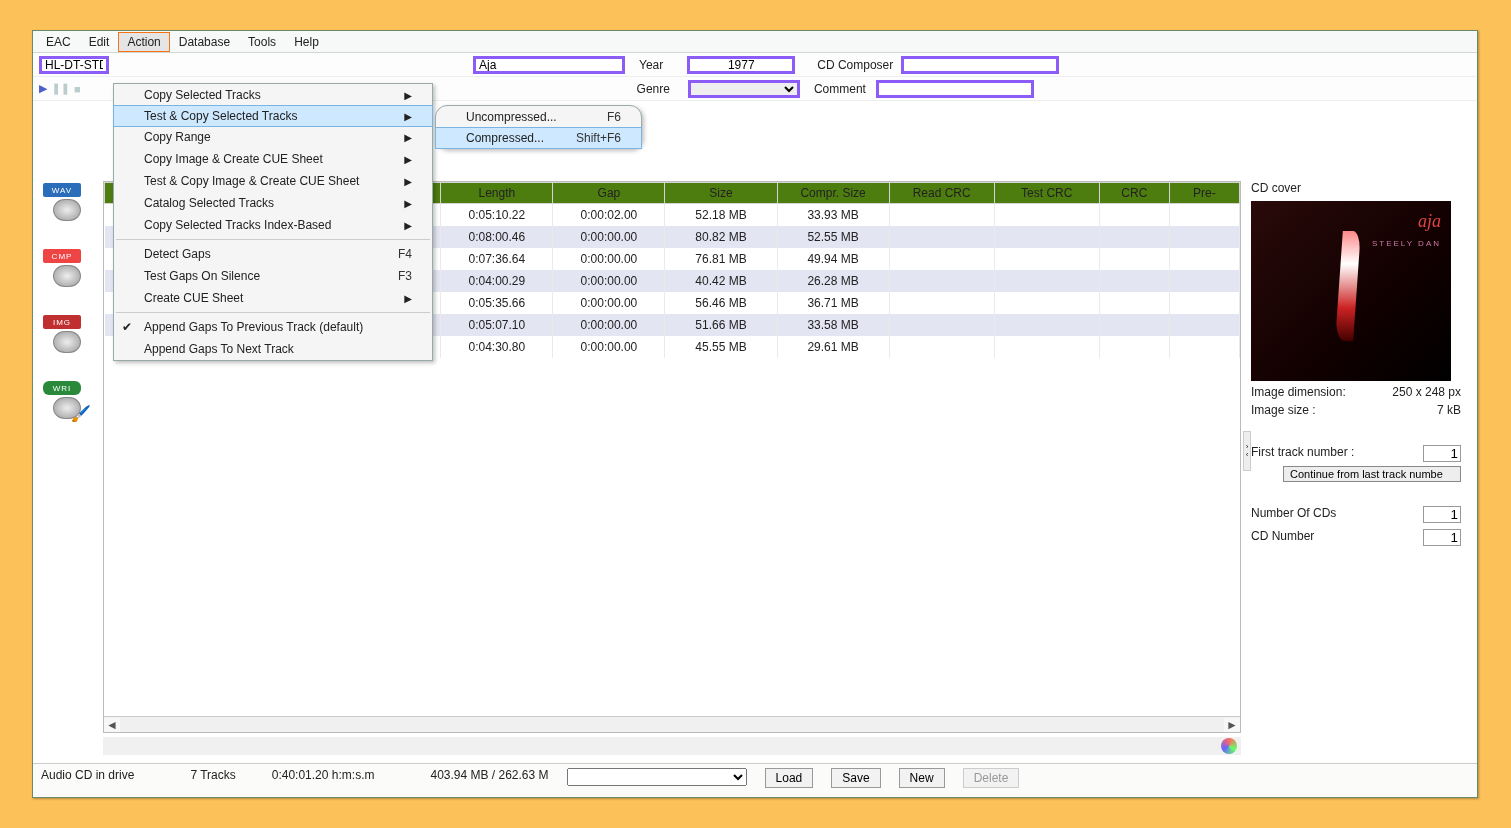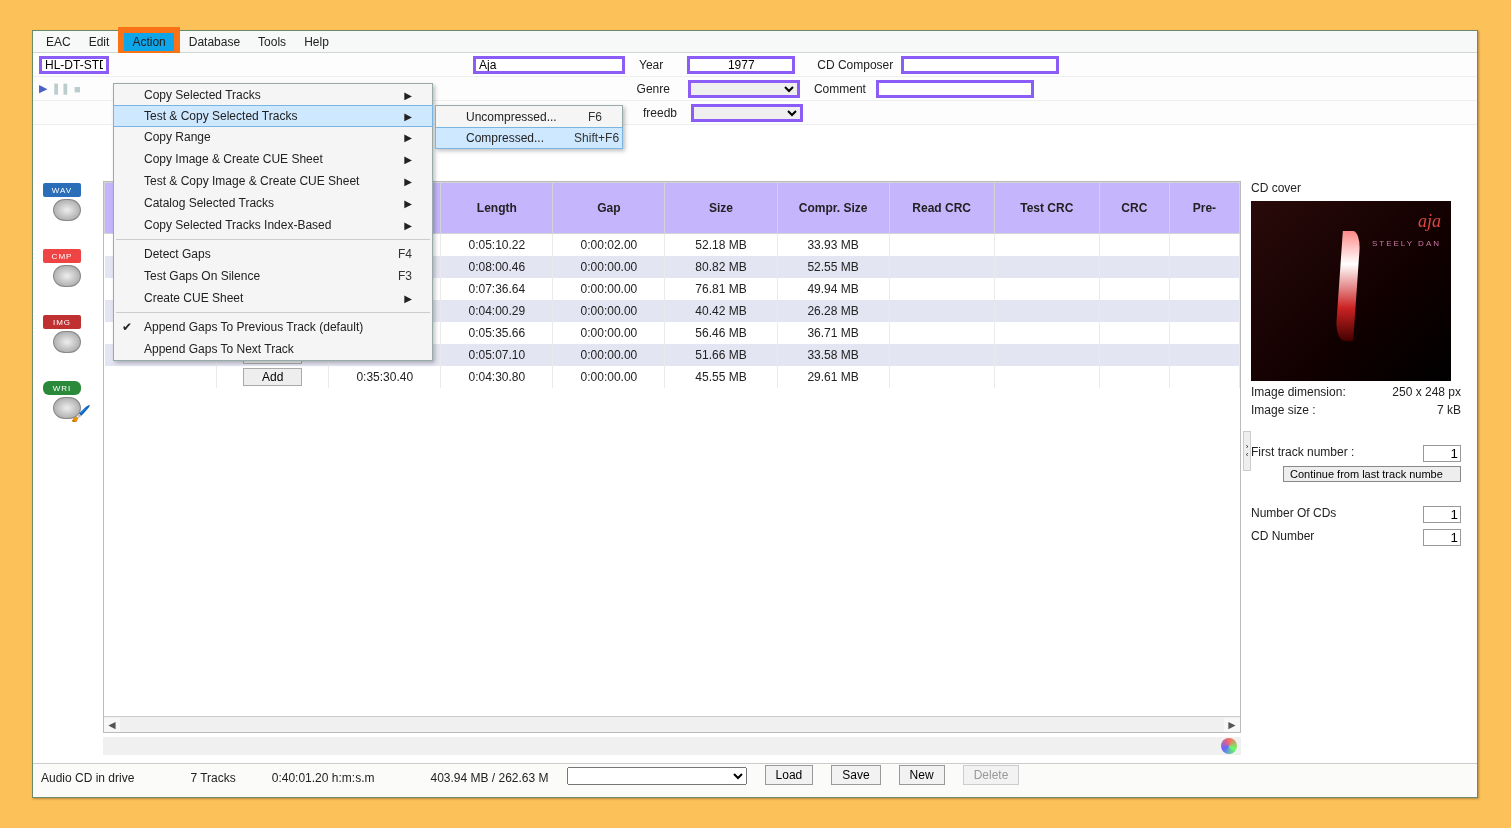--- a/index.html
+++ b/index.html
@@ -7,34 +7,34 @@
 .window { position:absolute; left:32px; top:30px; width:1446px; height:768px; background:#fff; border:1px solid #6a8a68; box-shadow:1px 1px 2px rgba(0,0,0,0.3); }
 .titlebar { height:26px; background:#b4cbb2; display:flex; align-items:center; padding:0 6px; position:relative; }
 .titlebar .app-icon { width:16px; height:16px; border-radius:50%; border:1px solid #3a6; background:#fff; margin-right:8px; display:flex; align-items:center; justify-content:center; font-size:7px; color:#26a; font-weight:bold; }
 .titlebar .title { position:absolute; left:50%; transform:translateX(-50%); font-size:13px; color:#333; }
 .titlebar .winbtns { margin-left:auto; display:flex; }
 .winbtn { width:40px; height:24px; display:flex; align-items:center; justify-content:center; margin-left:2px; cursor:default; }
 .winbtn.close { background:#c94f45; color:#fff; font-size:14px; }
 .winbtn.max,.winbtn.min { background:#b4cbb2; color:#333; font-size:13px; }
 .menubar { height:22px; background:#f6f9f7; border-bottom:1px solid #d0d8d0; display:flex; align-items:center; padding:0 4px; font-size:12px; }
 .menubar .mi { padding:3px 9px; cursor:default; }
-.menubar .mi.active { background:#0ea5e9; border:6px solid #f97316; padding:2px 8px; }
+.menubar .mi.active { background:#e5e5e5; border:1px solid #f97316; padding:2px 8px; }
 .fieldrow { height:24px; display:flex; align-items:center; padding:0 6px; font-size:12px; background:#fdfdfd; border-bottom:1px solid #eee; gap:4px; }
 .fieldrow input,.fieldrow select { font-size:12px; padding:1px 3px; border:3px solid #8b5cf6; height:18px; }
 .lbl { font-size:12px; margin-left:10px; margin-right:4px; }
 .playicon { color:#4b5fc4; font-size:11px; }
 .sidebar { position:absolute; left:6px; top:150px; width:56px; display:flex; flex-direction:column; gap:22px; }
 .sidebar .sbtn { width:52px; height:44px; position:relative; font-size:8px; }
 .sbtn .disc{position:absolute;left:14px;top:18px;width:28px;height:22px;border-radius:50%/60%;background:radial-gradient(#eee,#999);border:1px solid #888;}
 .sbtn .badge{position:absolute;left:4px;top:2px;width:38px;height:14px;border-radius:2px;color:#fff;font-size:8px;display:flex;align-items:center;justify-content:center;letter-spacing:1px;}
 .sbtn.wav .badge{background:#2a6db8;} .sbtn.cmp .badge{background:#ef4444;} .sbtn.img .badge{background:#c03030;} .sbtn.wri .badge{background:#2a8a3a;border-radius:6px;}
 .sbtn .paint{position:absolute;right:0;bottom:0;font-size:16px;}
 .content { position:absolute; left:70px; top:150px; right:236px; bottom:64px; background:#fff; border:1px solid #bbb; overflow:hidden; }
 table.tracks { border-collapse:collapse; width:100%; font-size:12px; }
-table.tracks th { background:#c4b5fd; border:1px solid #d4d4d4; text-align:center; font-weight:bold; padding:18px 4px; position:sticky; top:0; }
+table.tracks th { background:#4d7c0f; border:1px solid #d4d4d4; text-align:center; font-weight:normal; padding:3px 4px; position:sticky; top:0; }
 table.tracks td { border-right:1px solid #eaeaea; padding:2px 4px; text-align:center; }
 table.tracks tr.even td { background:#e4e5f2; }
 .addbtn { background:#eee; border:1px solid #aaa; padding:0 18px; height:18px; font-size:12px; cursor:default; }
 .hscroll{position:absolute;left:0;right:0;bottom:0;height:16px;background:#f0f0f0;display:flex;align-items:center;justify-content:space-between;border-top:1px solid #ccc;}
 .hscroll .arr{width:16px;height:14px;display:flex;align-items:center;justify-content:center;color:#555;background:#f7f7f7;}
 .rightpanel { position:absolute; right:16px; top:150px; width:210px; font-size:12px; }
 .cover-lbl { margin-bottom:6px; }
 .cover { width:200px; height:180px; background:linear-gradient(135deg,#2a0a0a 0%,#100 60%,#000 100%); position:relative; }
 .cover .flame{position:absolute;left:88px;top:30px;width:18px;height:110px;background:linear-gradient(#f88,#fff 30%,#c22 70%,#400);border-radius:0 8px 0 10px/0 20px 0 20px;transform:skew(-4deg);}
 .cover .c-title{position:absolute;right:10px;top:10px;color:#d44;font-style:italic;font-size:18px;font-family:Georgia,serif;}
@@ -45,21 +45,21 @@
 
 .menu { position:absolute; background:#f5f5f5; border:1px solid #9aa; box-shadow:2px 2px 4px rgba(0,0,0,0.25); font-size:12px; z-index:50; }
 .menu .mrow { display:flex; align-items:center; height:22px; padding:0 20px 0 30px; position:relative; white-space:nowrap; cursor:default; }
 .menu .mrow .sc{margin-left:auto;padding-left:30px;font-size:12px;color:#333;}
 .menu .mrow .sub{margin-left:auto;padding-left:30px;font-size:10px;}
 .menu .mrow.hl{background:#cde8ff;border:1px solid #7ab4e0;margin:-1px;}
 .menu .sep{height:1px;background:#ccc;margin:3px 2px;}
 .menu .chk{position:absolute;left:8px;}
 .prog-row{position:absolute;left:70px;right:236px;bottom:42px;height:18px;background:#f0f0f0;display:flex;align-items:center;}
 .prog-row .ind{margin-left:auto;width:16px;height:16px;border-radius:50%;background:conic-gradient(#f66,#6f6,#66f,#f66);margin-right:4px;}
-.statusbar{position:absolute;left:0;right:0;bottom:0;height:34px;border-top:1px solid #ccc;display:flex;align-items:flex-end;padding:12px 8px;gap:18px;font-size:12px;background:#fbfbfa;}
+.statusbar{position:absolute;left:0;right:0;bottom:0;height:34px;border-top:1px solid #ccc;display:flex;align-items:flex-start;padding:4px 8px;gap:18px;font-size:12px;background:#fbfbfa;}
 .statusbar select{width:180px;font-size:12px;}
 .stbtn{border:1px solid #999;background:#f2f2f2;padding:2px 10px;font-size:12px;cursor:default;}
 .stbtn.dis{color:#999;border-color:#ccc;}
 .vgrab{position:absolute;right:226px;top:400px;width:8px;height:40px;display:flex;flex-direction:column;align-items:center;justify-content:center;background:#eee;border:1px solid #ccc;gap:2px;}
 .vgrab span{font-size:8px;line-height:6px;}
 </style>
 </head>
 <body>
 
 <div class="window">
@@ -86,25 +86,20 @@
   <div class="fieldrow">
     <span class="playicon">▶</span>
     <span class="playicon" style="color:#bcc">❚❚</span>
     <span class="playicon" style="color:#bcc">■</span>
     <div style="width:378px"></div>
     <div style="width:156px"></div>
     <span class="lbl">Genre</span>
     <select style="width:112px;margin-left:10px"><option></option></select>
     <span class="lbl" style="">Comment</span>
     <input style="width: 158px; margin-left: 2px;">
-  </div>
-  <div class="fieldrow">
-    <div style="width:590px"></div>
-    <span class="lbl">freedb</span>
-    <select style="width:112px;margin-left:6px"><option></option></select>
   </div>
 
   <div class="sidebar">
     <div class="sbtn wav">
         <div class="badge">WAV</div>
         <div class="disc"></div>
       </div>
     <div class="sbtn cmp">
         <div class="badge">CMP</div>
         <div class="disc"></div>
@@ -333,21 +328,21 @@
       <div class="sep"></div>
       <div class="mrow">
         <span class="chk">✔</span>
         <span>Append Gaps To Previous Track (default)</span>
       </div>
       <div class="mrow">
         <span>Append Gaps To Next Track</span>
       </div>
     </div>
 
-  <div class="menu" id="sub-menu" style="left:402px; top:74px; width:188px;">
+  <div class="menu" id="sub-menu" style="left:402px; top:74px; width:207px;border-radius:12px;">
       <div class="mrow">
         <span>Uncompressed...</span>
         <span class="sc">F6</span>
       </div>
       <div class="mrow hl">
         <span>Compressed...</span>
         <span class="sc">Shift+F6</span>
       </div>
     </div>
 </div>

